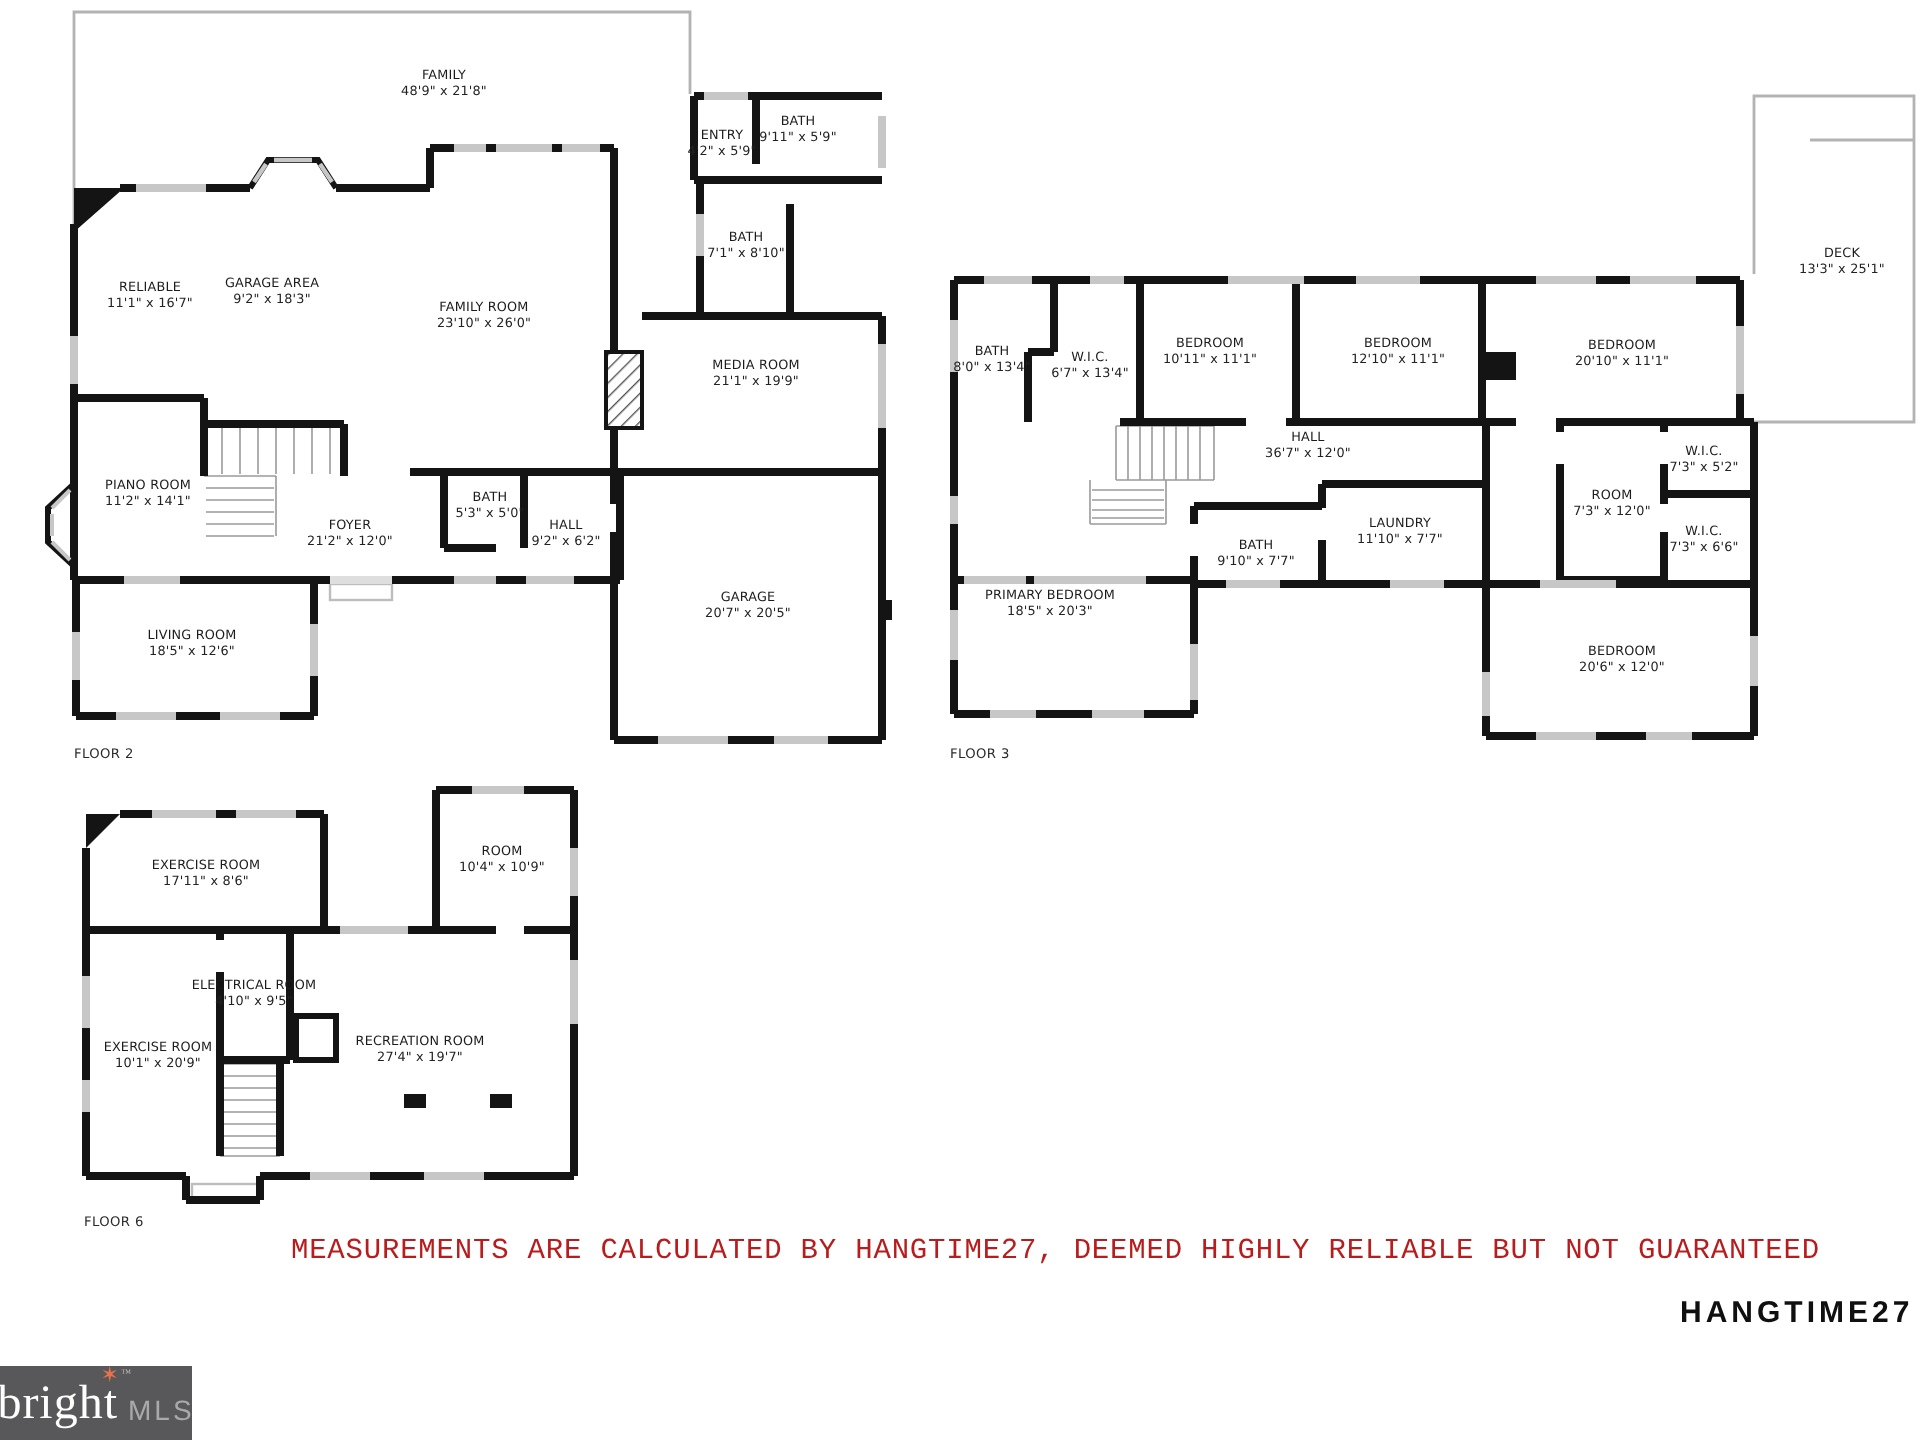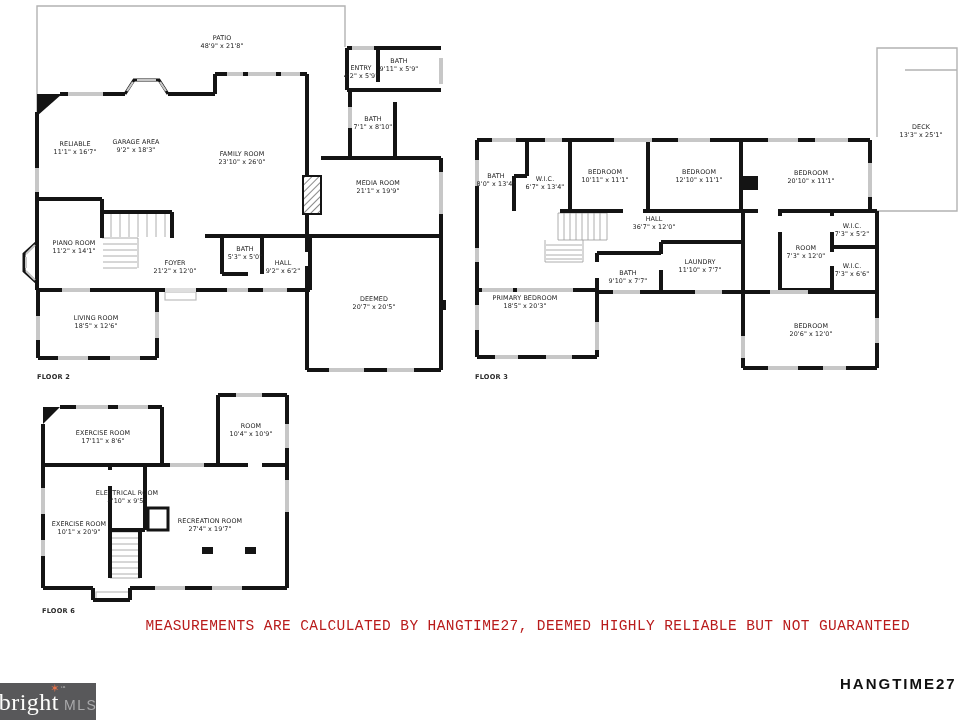--- a/index.html
+++ b/index.html
@@ -3,36 +3,36 @@
 <meta charset="utf-8">
 <style>
   html,body{margin:0;padding:0;background:#fff;}
   #page{position:relative;width:960px;height:720px;background:#ffffff;overflow:hidden;
         font-family:"DejaVu Sans", sans-serif;}
   #plan-svg{position:absolute;left:0;top:0;}
   .room-label{position:absolute;transform:translate(-50%,-50%);text-align:center;
               font-size:6.4px;line-height:1.3;color:#1c1c1c;font-weight:500;
               letter-spacing:.1px;white-space:nowrap;}
   .room-label .dims{font-weight:400;color:#222;}
-  .floor-label{position:absolute;font-size:6.6px;font-weight:700;color:#2a2a2a;letter-spacing:.2px;}
+  .floor-label{position:absolute;font-size:6.6px;font-weight:400;color:#2a2a2a;letter-spacing:.2px;}
   #disclaimer{position:absolute;left:0;top:618px;width:910px;text-align:right;
               color:#b91c1c;font-size:14.5px;font-family:Liberation Mono, monospace;
               letter-spacing:.4px;}
   
   #mls-badge{position:absolute;left:0;top:683px;width:96px;height:37px;background:#58585a;
              display:flex;align-items:center;justify-content:center;gap:5px;}
   #mls-badge .word{position:relative;color:#fdfdfb;font-family:"Liberation Serif",serif;
                    font-size:24px;line-height:1;letter-spacing:.5px;}
   #mls-badge .star{position:absolute;right:-1px;top:-7px;color:#e8734a;font-size:11px;}
   #mls-badge .tm{position:absolute;right:-7px;top:-5px;color:#bcbcbc;font-size:5px;}
   #mls-badge .suffix{color:#a9a9ab;font-family:Liberation Sans, sans-serif;font-size:14px;
                      letter-spacing:1.5px;margin-top:6px;}
   
   #ht-badge{position:absolute;left:816px;top:648px;width:140px;height:44px;
-            display:flex;align-items:flex-end;gap:24px;}
+            display:flex;align-items:flex-start;gap:24px;}
   #ht-badge .ht-text{color:#101010;font-family:"Liberation Sans",sans-serif;font-weight:700;
                      font-size:15px;letter-spacing:2px;}
 </style>
 </head>
 <body>
 
 <div id="page">
 
   <svg id="plan-svg" width="960" height="650" viewBox="0 0 960 650">
     <defs>
@@ -166,21 +166,21 @@
         <path d="M236,395 H262"></path>
         <path d="M287,424 V448 M287,480 V512"></path>
         <path d="M43,488 V514 M43,540 V556"></path>
         <path d="M170,465 H204"></path>
         <path d="M155,588 H185 M212,588 H242"></path>
       </g>
     </g>
   </svg>
 
   <div class="room-label" style="left:222px;top:42px">
-      <div>PATIO</div>
+      <div>FAMILY</div>
       <div class="dims">48'9" x 21'8"</div>
     </div>
   <div class="room-label" style="left:75px;top:148px">
       <div>RELIABLE</div>
       <div class="dims">11'1" x 16'7"</div>
     </div>
   <div class="room-label" style="left:136px;top:146px">
       <div>GARAGE AREA</div>
       <div class="dims">9'2" x 18'3"</div>
     </div>
@@ -218,21 +218,21 @@
     </div>
   <div class="room-label" style="left:283px;top:267px">
       <div>HALL</div>
       <div class="dims">9'2" x 6'2"</div>
     </div>
   <div class="room-label" style="left:96px;top:322px">
       <div>LIVING ROOM</div>
       <div class="dims">18'5" x 12'6"</div>
     </div>
   <div class="room-label" style="left:374px;top:303px">
-      <div>DEEMED</div>
+      <div>GARAGE</div>
       <div class="dims">20'7" x 20'5"</div>
     </div>
   <div class="floor-label" style="left:37px;top:373px">FLOOR 2</div>
 
   <div class="room-label" style="left:921px;top:131px">
       <div>DECK</div>
       <div class="dims">13'3" x 25'1"</div>
     </div>
   <div class="room-label" style="left:496px;top:180px">
       <div>BATH</div>

